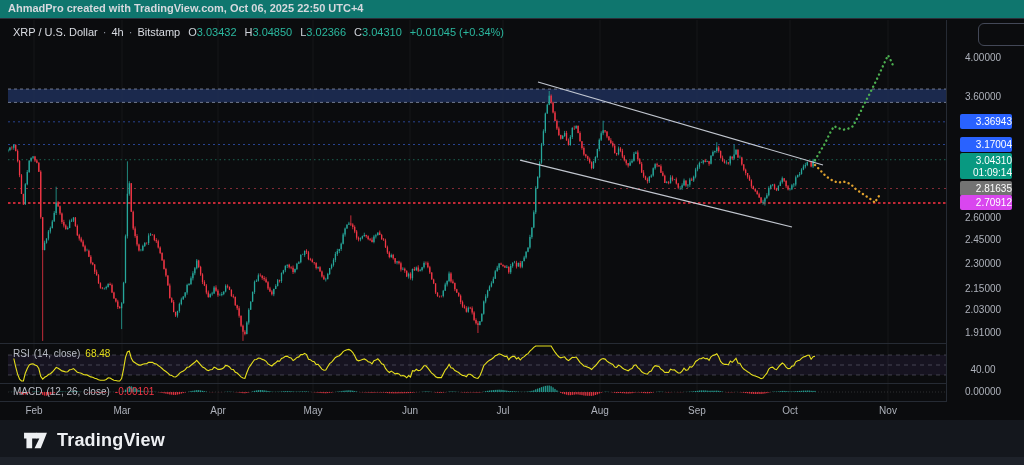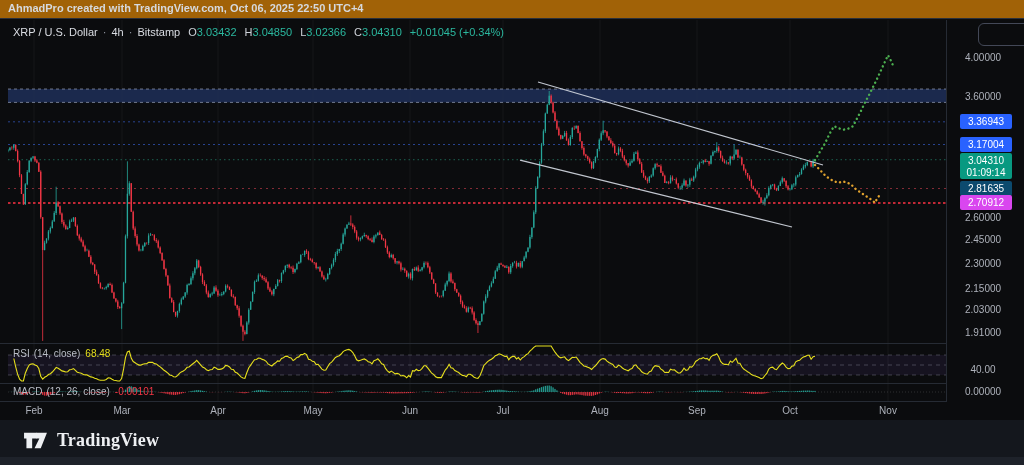--- a/index.html
+++ b/index.html
@@ -1,18 +1,18 @@
 <!DOCTYPE html>
 <html><head>
 <meta charset="utf-8">
 <style>
   html,body{margin:0;padding:0;background:#000;}
   .stage{position:relative;width:1024px;height:465px;background:#0b0c0e;overflow:hidden;
          font-family:"Liberation Sans",sans-serif;}
-  .topbar{position:absolute;left:0;top:0;width:1024px;height:18px;background:#a16207;}
+  .topbar{position:absolute;left:0;top:0;width:1024px;height:18px;background:#0f766e;}
   .topbar span{position:absolute;left:8px;top:2px;font-size:11px;font-weight:700;color:#d6d9de;}
   .widget{position:absolute;left:0;top:18px;width:1024px;height:402px;background:#0b0c0e;
           border-top:1px solid #2a2f3a;box-sizing:border-box;}
   #chart{position:absolute;left:0;top:0;width:1024px;height:465px;}
   #overlay{position:absolute;left:0;top:0;width:1024px;height:355px;pointer-events:none;}
   .legend{position:absolute;left:13px;top:26px;font-size:11px;color:#dadde3;white-space:nowrap;z-index:5;}
   .legend .sep{color:#9096a1;margin:0 5px;}
   .legend .lbl{color:#cfd3da;margin-left:8px;}
   .legend .val{color:#2bb89f;}
   .legend .chg{color:#2bb89f;margin-left:8px;}
@@ -20,27 +20,27 @@
        border-radius:6px;color:#e8eaef;font-size:11px;font-weight:700;text-align:center;
        line-height:21px;background:#0b0c0e;z-index:6;padding-left:40px;}
   .ind{position:absolute;left:13px;font-size:10px;color:#b9bdc6;white-space:nowrap;z-index:5;}
   #rsiLabel{top:348px;}
   #macdLabel{top:386px;}
   .ind .pp{margin-left:4px;}
   .iv-y{color:#e6df1c;margin-left:5px;}
   .iv-r{color:#f23645;margin-left:5px;}
   .tick{position:absolute;left:948px;width:70px;text-align:center;font-size:10px;color:#aeb2bb;
         height:12px;line-height:12px;}
-  .lvl{position:absolute;left:960px;width:52px;text-align:center;font-size:10px;color:#fff;
+  .lvl{position:absolute;left:960px;width:52px;text-align:right;font-size:10px;color:#fff;
        border-radius:2px;height:15px;line-height:15px;z-index:4;}
   .lvl.two{height:26px;line-height:12px;padding-top:2px;box-sizing:border-box;}
   .month{position:absolute;top:405px;width:44px;text-align:center;font-size:10px;color:#aeb2bb;}
   .footer{position:absolute;left:0;top:420px;width:1024px;height:45px;background:#14171d;}
   .tvlogo{position:absolute;left:22px;top:10px;display:flex;align-items:center;gap:8px;
-          color:#eef0f3;font-size:18px;font-weight:700;letter-spacing:.2px;font-family:Liberation Serif, serif;}
+          color:#eef0f3;font-size:18px;font-weight:700;letter-spacing:.2px;}
   .strip{position:absolute;left:0;bottom:0;width:1024px;height:8px;background:#1e222a;}
   .pscale{position:absolute;left:946px;top:18px;width:78px;height:384px;z-index:3;}
   .tscale{position:absolute;left:0;top:402px;width:946px;height:18px;z-index:3;}
 </style>
 </head>
 <body>
 
 <div class="stage">
   <div class="topbar">
     <span>AhmadPro created with TradingView.com, Oct 06, 2025 22:50 UTC+4</span>
@@ -531,21 +531,21 @@
       <div class="tick" style="top: 304.323px;">2.03000</div>
       <div class="tick" style="top: 326.991px;">1.91000</div>
       <div class="tick" style="top: 364px;">40.00</div>
       <div class="tick" style="top: 386px;">0.00000</div>
       <div class="lvl" style="top: 114.32px; background: rgb(41, 98, 255);">3.36943</div>
       <div class="lvl" style="top: 137.013px; background: rgb(41, 98, 255);">3.17004</div>
       <div class="lvl two" style="top: 152.716px; background: rgb(8, 153, 129);">
         <div>3.04310</div>
         <div>01:09:14</div>
       </div>
-      <div class="lvl" style="top: 181.023px; background: #0c4a6e;">2.81635</div>
+      <div class="lvl" style="top: 181.023px; background: #737373;">2.81635</div>
       <div class="lvl" style="top: 195.464px; background: #d946ef;">2.70912</div>
       <div class="month" style="left: 12px;">Feb</div>
       <div class="month" style="left: 100px;">Mar</div>
       <div class="month" style="left: 196px;">Apr</div>
       <div class="month" style="left: 291px;">May</div>
       <div class="month" style="left: 388px;">Jun</div>
       <div class="month" style="left: 481px;">Jul</div>
       <div class="month" style="left: 578px;">Aug</div>
       <div class="month" style="left: 675px;">Sep</div>
       <div class="month" style="left: 768px; text-align: center;">Oct</div>

